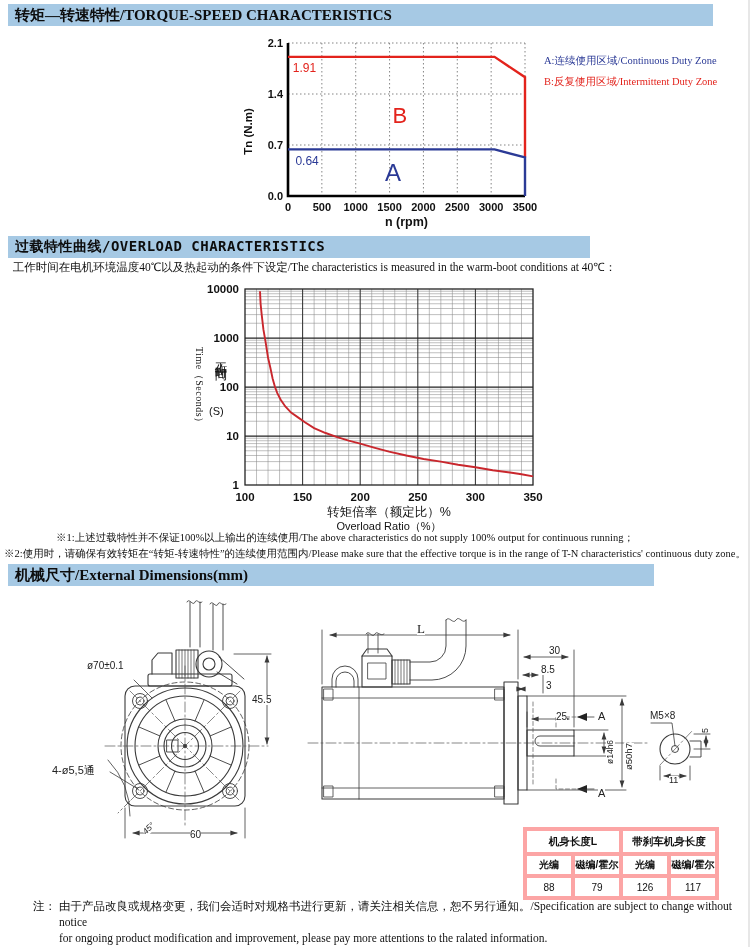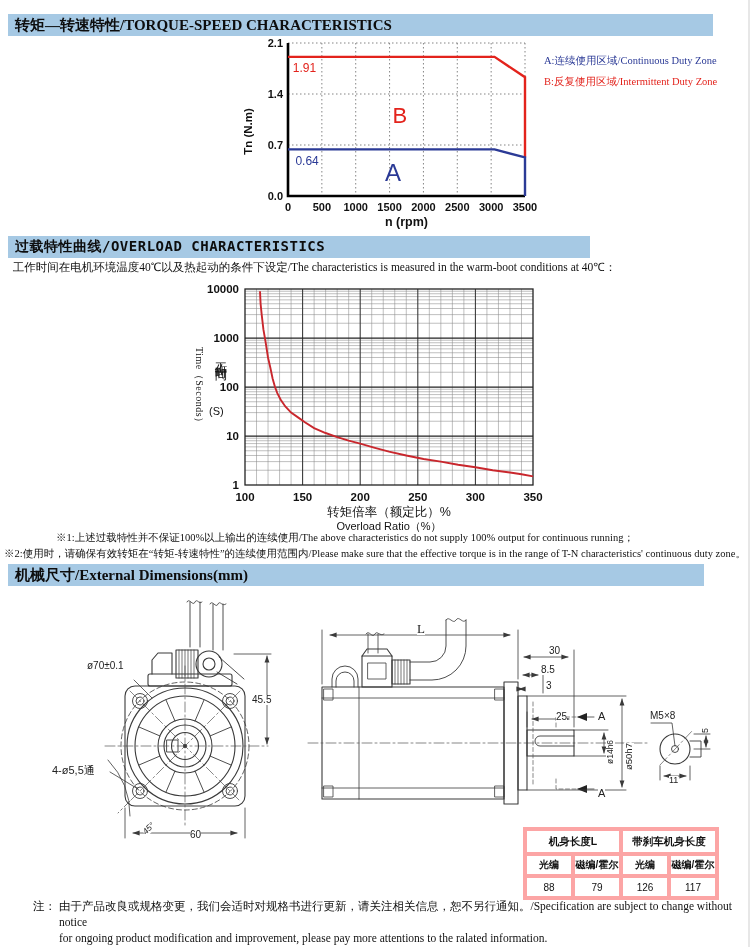--- a/index.html
+++ b/index.html
@@ -1,24 +1,24 @@
 <!DOCTYPE html>
 <html><head>
 <meta charset="utf-8">
 <style>
   html,body{margin:0;padding:0;}
   body{width:750px;height:947px;position:relative;background:#ffffff;
        font-family:"Liberation Sans",sans-serif;overflow:hidden;color:#111;}
   .bar{position:absolute;left:8px;height:22px;background:#a6c9e4;color:#0d0d0d;
        font-family:"Liberation Serif",serif;font-weight:bold;font-size:15px;
        padding:2px 0 0 7px;box-sizing:border-box;white-space:nowrap;}
-  #bar-torque{top:14px;width:705px;}
+  #bar-torque{top:4px;width:705px;}
   #bar-overload{top:236px;width:582px;font-family:"DejaVu Sans Mono",monospace;
        font-size:14px;letter-spacing:.5px;}
-  #bar-dim{top:564px;width:696px;}
+  #bar-dim{top:564px;width:646px;}
   #torque-svg{position:absolute;left:240px;top:36px;}
   #ts-legend{position:absolute;left:544px;top:50px;font-family:"Liberation Serif",serif;
        font-size:10.5px;line-height:21px;white-space:nowrap;}
   #overload-svg{position:absolute;left:190px;top:276px;}
   #cond-note{position:absolute;top:259px;left:0;width:629px;text-align:center;
        font-family:"Liberation Serif",serif;font-size:11.5px;}
   .fn{position:absolute;left:0;text-align:center;font-family:"Liberation Serif",serif;
        font-size:10.5px;width:750px;}
   #fn1{top:531px;width:690px;}
   #fn2{top:547px;}

